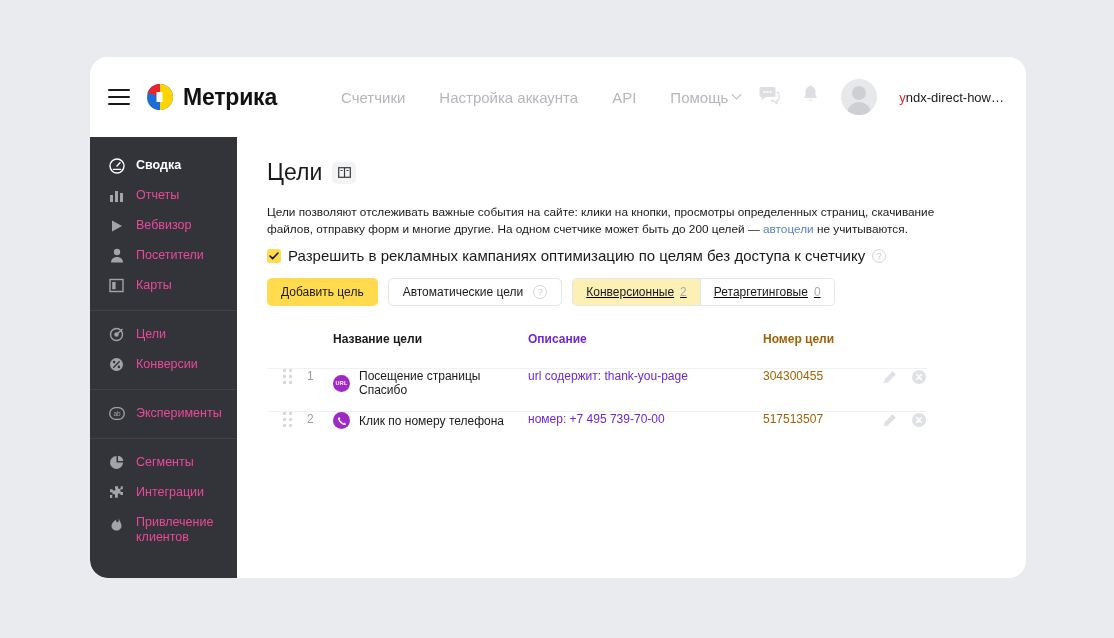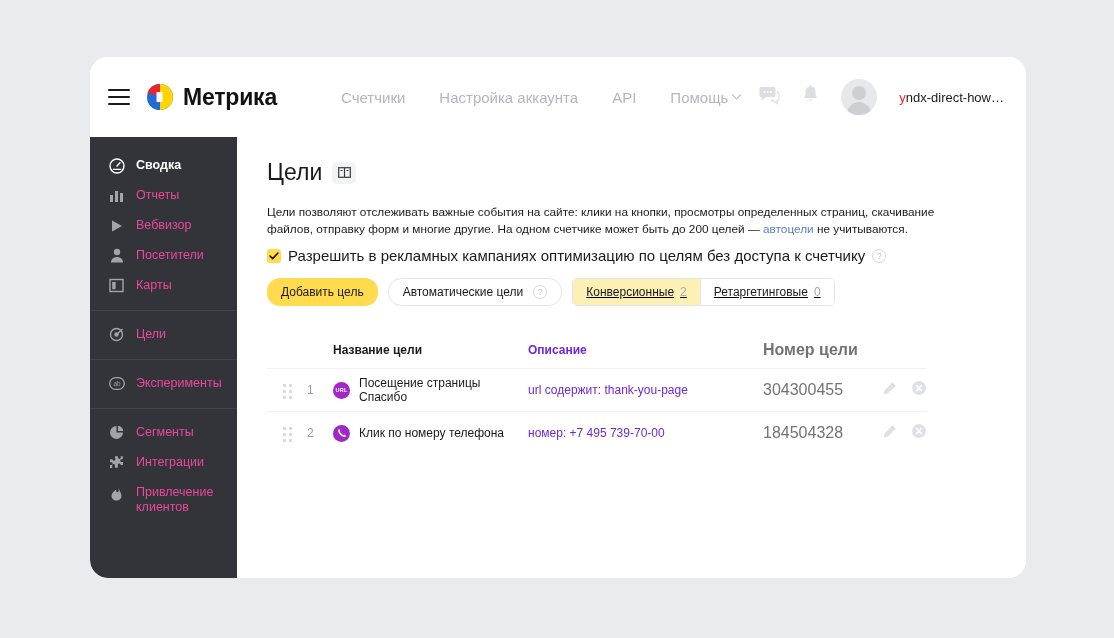--- a/index.html
+++ b/index.html
@@ -102,43 +102,43 @@
   }
   .check-label { font-size: 15px; color: #1a1a1a; }
   .qmark {
     width: 14px; height: 14px; border-radius: 50%; border: 1px solid #d3d5d9;
     color: #c3c5c9; font-size: 9px; display: flex; align-items: center; justify-content: center;
     cursor: pointer; flex: none;
   }
 
   .btn-row { display: flex; align-items: center; gap: 10px; margin-top: 14px; }
   .btn {
-    height: 28px; border-radius: 13px; display: flex; align-items: center;
+    height: 28px; border-radius: 5px; display: flex; align-items: center;
     padding: 0 14px; font-size: 12px; color: #1a1a1a; cursor: pointer; white-space: nowrap;
   }
   .btn-primary { background: #ffdb4d; font-weight: normal; }
   .btn-outline { background: #ffffff; border: 1px solid #e3e5e8; gap: 10px; }
   .seg { display: flex; height: 28px; border: 1px solid #e3e5e8; border-radius: 5px; overflow: hidden; text-decoration: underline; }
   .seg-item {
     display: flex; align-items: center; gap: 6px; padding: 0 13px;
     font-size: 12px; color: #1a1a1a; cursor: pointer; background: #fff;
   }
   .seg-item.active { background: #fdf0b5; }
   .seg-item + .seg-item { border-left: 1px solid #e3e5e8; }
   .seg-count { color: #a8aab0; }
 
   
   .table { margin-top: 26px; width: 660px; }
-  .trow { display: flex; align-items: center; height: 43px; }
+  .trow { display: flex; align-items: flex-start; height: 43px; }
   .thead { height: 36px; font-size: 12px; font-weight: bold; color: #1a1a1a; }
   .c-drag  { width: 40px; display: flex; justify-content: center; }
   .c-num   { width: 26px; font-size: 12px; color: #9a9ca2; }
   .c-name  { flex: 1; display: flex; align-items: center; gap: 9px; font-size: 12px; color: #1a1a1a; }
   .c-desc  { width: 235px; font-size: 12px; color: #6d28d9; }
-  .c-id    { width: 98px; font-size: 16px; color: #737373; }
+  .c-id    { width: 98px; font-size: 12px; color: #a16207; }
   .c-act   { width: 66px; display: flex; align-items: center; gap: 14px; justify-content: flex-end; }
   .tbody .trow { border-top: 1px solid #f0f1f3; }
   .drag { width: 9px; height: 13px; display: grid; grid-template-columns: 3px 3px; gap: 3px 3px; cursor: grab; }
   .drag i { width: 3px; height: 3px; background: #d5d7db; border-radius: 1px; }
   .goal-ico {
     width: 17px; height: 17px; border-radius: 50%; background: #9e29c4;
     display: flex; align-items: center; justify-content: center; flex: none;
     color: #fff; font-size: 5.5px; font-weight: bold; letter-spacing: .2px;
   }
   .act-ico { cursor: pointer; opacity: .65; }
@@ -267,20 +267,31 @@
       <span class="side-ico">
         <svg width="15" height="15" viewBox="0 0 15 15">
             <circle cx="7.5" cy="7.5" r="6" fill="none" stroke="#a2a4a9" stroke-width="1.4"></circle>
             <circle cx="7.5" cy="7.5" r="2.2" fill="#a2a4a9"></circle>
             <path d="M7.5 7.5L13.5 2" stroke="#a2a4a9" stroke-width="1.4"></path>
           </svg>
       </span>
       <span>Цели</span>
     </div>
 
+    <div class="side-item">
+      <span class="side-ico">
+        <svg width="15" height="15" viewBox="0 0 15 15">
+            <circle cx="7.5" cy="7.5" r="6.5" fill="#a2a4a9"></circle>
+            <path d="M4.3 10.7L10.7 4.3" stroke="#32343a" stroke-width="1.4"></path>
+            <circle cx="5.1" cy="5.1" r="1.3" fill="#32343a"></circle>
+            <circle cx="9.9" cy="9.9" r="1.3" fill="#32343a"></circle>
+          </svg>
+      </span>
+      <span>Конверсии</span>
+    </div>
 
     <div class="side-sep"></div>
 
     <div class="side-item">
       <span class="side-ico">
         <svg width="16" height="13" viewBox="0 0 16 13">
             <rect x="0.7" y="0.7" width="14.6" height="11.6" rx="5.8" fill="none" stroke="#a2a4a9" stroke-width="1.3"></rect>
             <text x="8" y="8.8" font-size="6.4" fill="#a2a4a9" text-anchor="middle" font-family="Liberation Sans, sans-serif">ab</text>
           </svg>
       </span>
@@ -422,21 +433,21 @@
           <div class="c-num">2</div>
           <div class="c-name">
             <span class="goal-ico">
               <svg width="10" height="10" viewBox="0 0 10 10">
                   <path d="M2.1 1C1.3 1.4.8 2.3 1.1 3.3c.6 2.3 3.3 5 5.6 5.6 1 .3 1.9-.2 2.3-1L7.6 6.6l-1.2.7C5.2 6.7 3.3 4.8 2.7 3.6l.7-1.2z" fill="#fff"></path>
                 </svg>
             </span>
             <span>Клик по номеру телефона</span>
           </div>
           <div class="c-desc">номер: +7 495 739-70-00</div>
-          <div class="c-id">184504328</div>
+          <div class="c-id">517513507</div>
           <div class="c-act">
             <span class="act-ico">
               <svg width="15" height="15" viewBox="0 0 15 15">
                   <path d="M10.6 1.2l3.2 3.2-8 8-4 .8.8-4z" fill="#d0d2d6"></path>
                   <path d="M9.4 2.4l3.2 3.2" stroke="#bfc1c6" stroke-width="1"></path>
                 </svg>
             </span>
             <span class="act-ico">
               <svg width="16" height="16" viewBox="0 0 16 16">
                   <circle cx="8" cy="8" r="7" fill="#d0d2d6"></circle>

